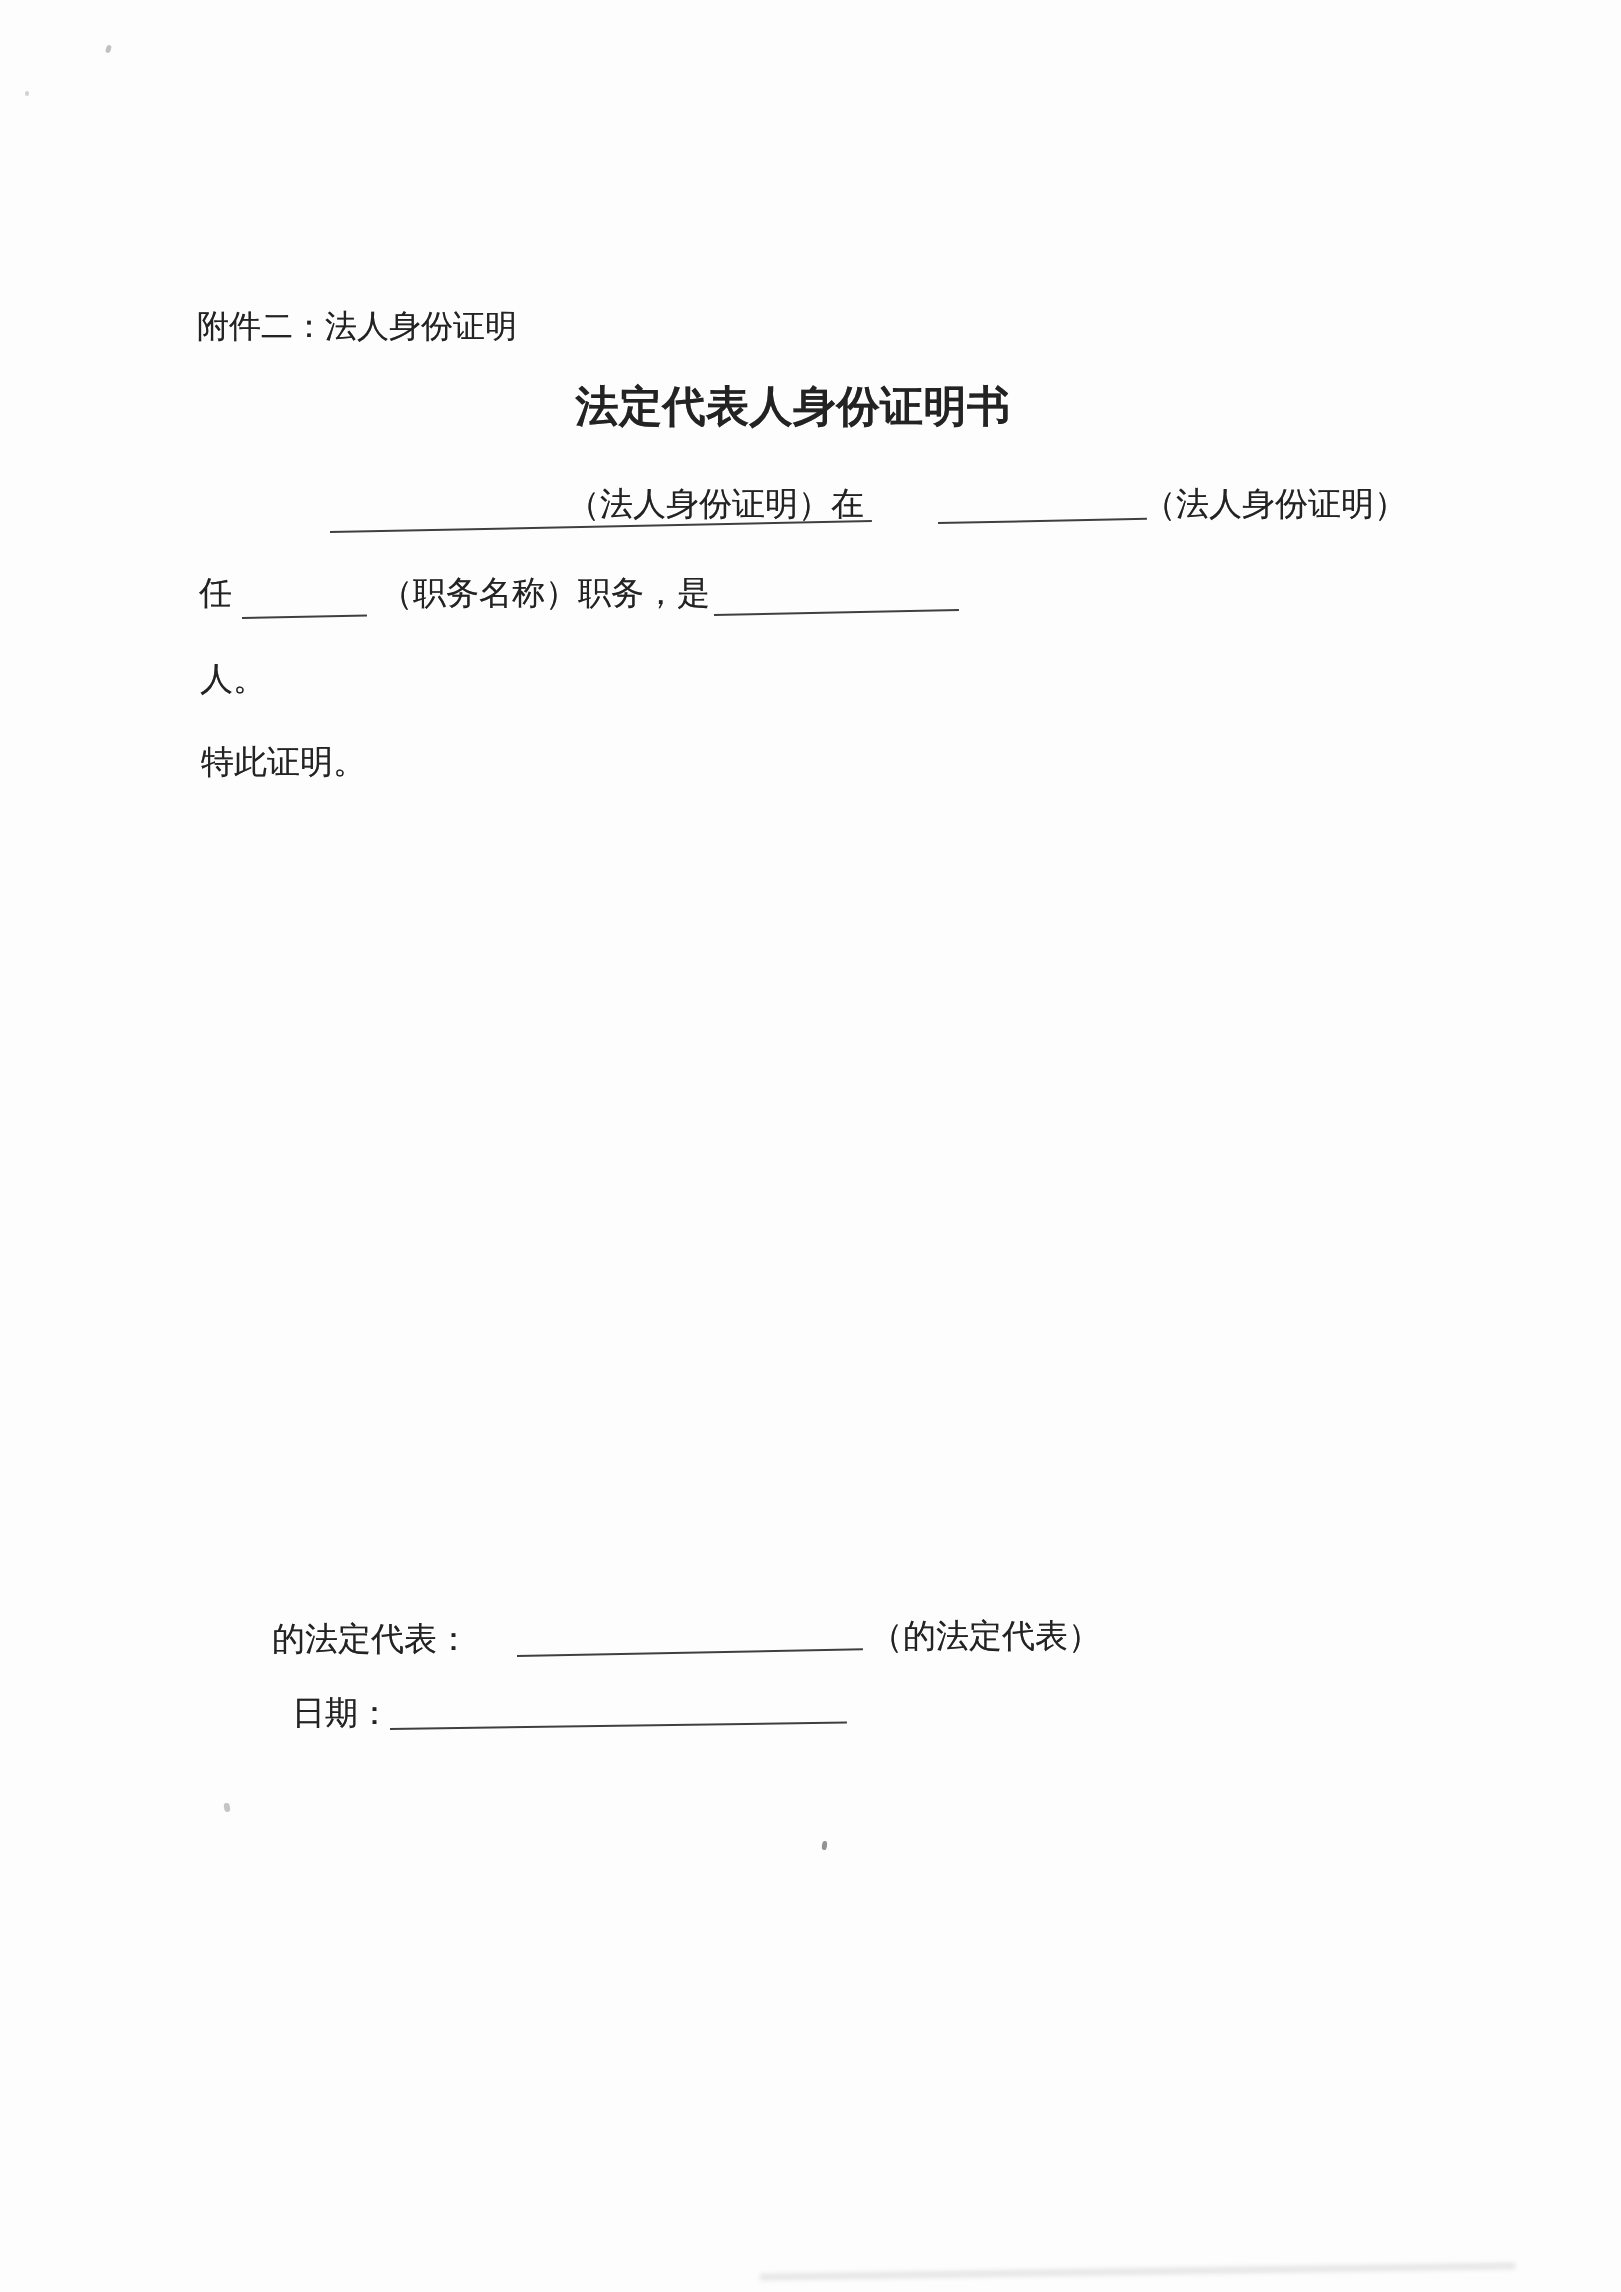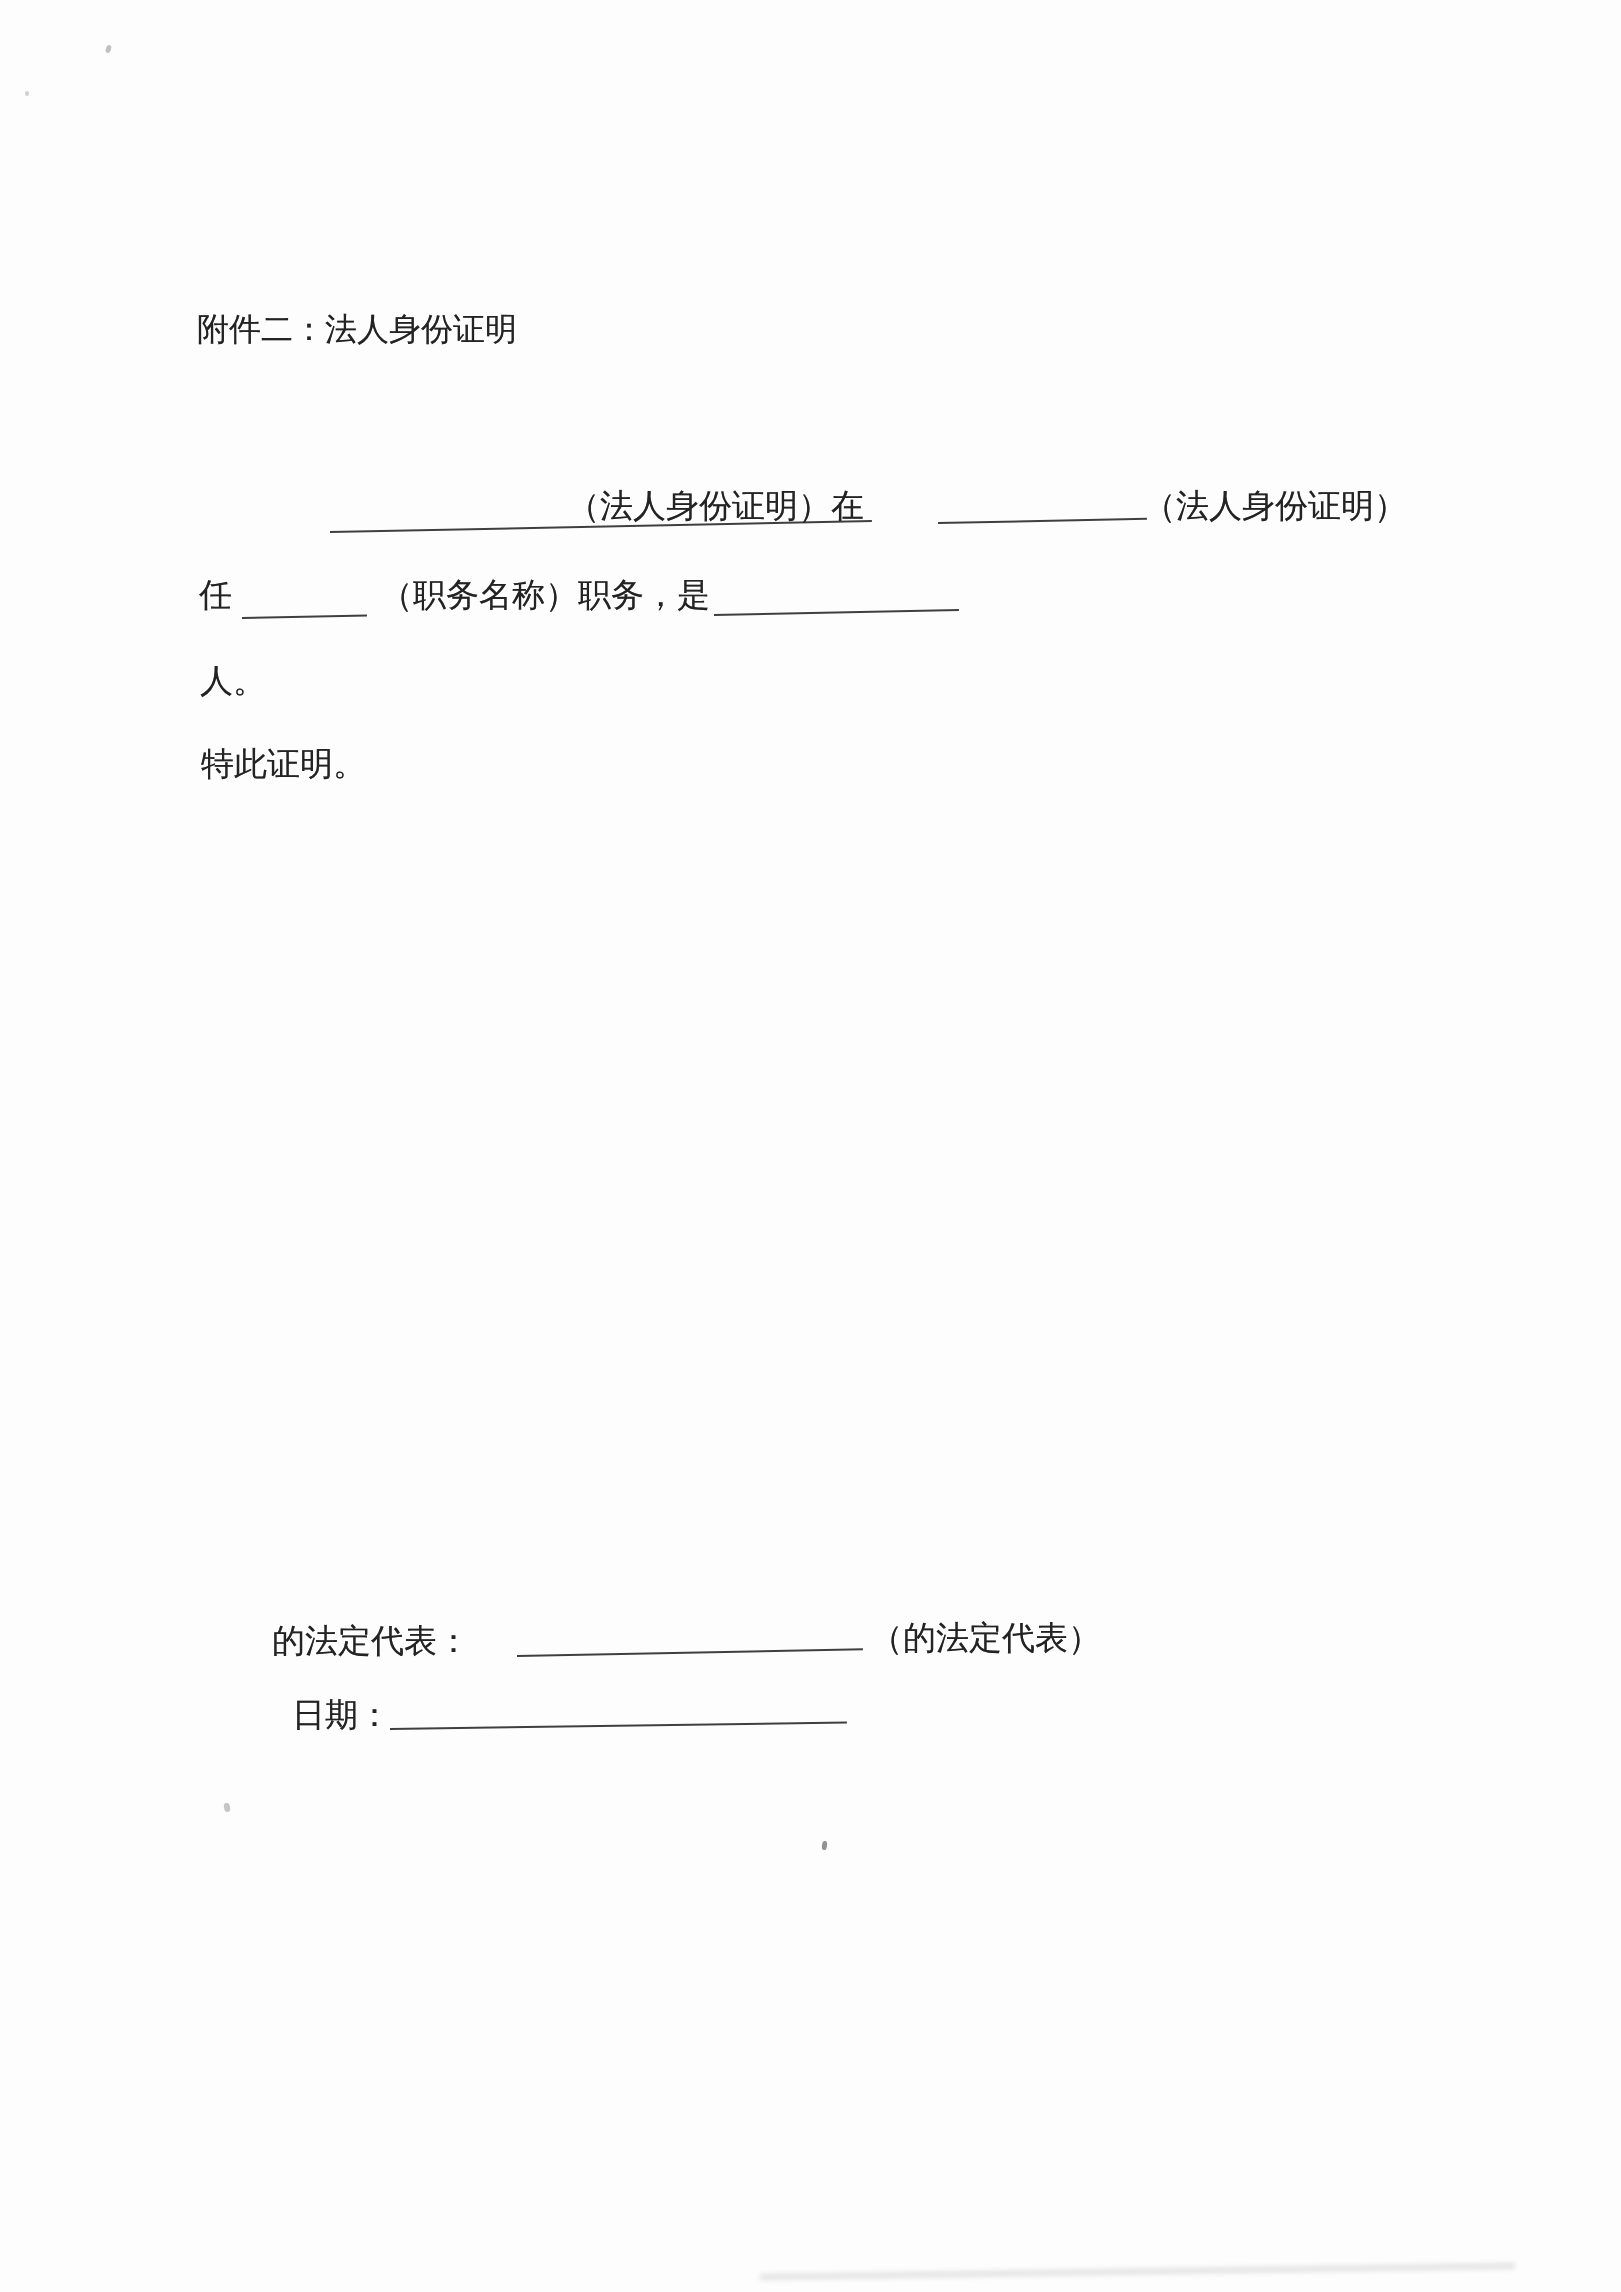--- a/index.html
+++ b/index.html
@@ -7,21 +7,21 @@
     padding: 0;
     background: #e9e9e9;
   }
   .page {
     position: relative;
     width: 1621px;
     height: 2293px;
     margin: 0 auto;
     background: #fdfdfd;
     overflow: hidden;
-    font-family: Liberation Serif, serif;
+    font-family: Liberation Mono, monospace;
     color: #232323;
   }
   .t {
     position: absolute;
     white-space: nowrap;
     font-size: 33px;
     line-height: 1.2;
     letter-spacing: 0px;
     text-shadow: 0 0 0.5px rgba(40,40,40,0.55);
   }
@@ -87,20 +87,21 @@
     filter: blur(2px);
   }
 </style>
 </head>
 <body>
 
 <div class="page">
 
   <div class="t attachment-label">附件二：法人身份证明</div>
 
+  <div class="t doc-title">法定代表人身份证明书</div>
 
   <div class="rule r1a"></div>
   <div class="rule r1b"></div>
   <div class="t l1-name">（法人身份证明）在</div>
   <div class="t l1-comp">（法人身份证明）</div>
 
   <div class="t l2-pre">任</div>
   <div class="rule r2a"></div>
   <div class="t l2-mid">（职务名称）职务，是</div>
   <div class="rule r2b"></div>

